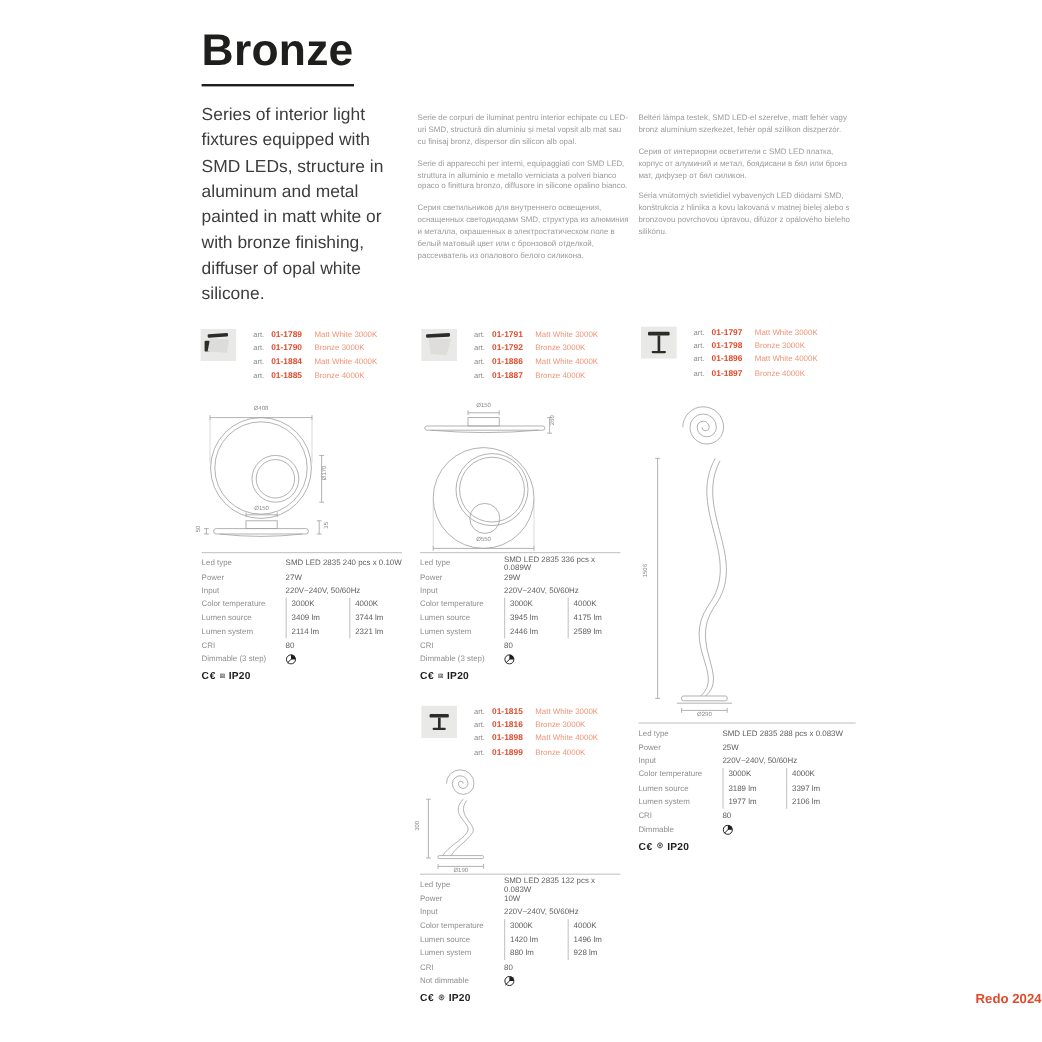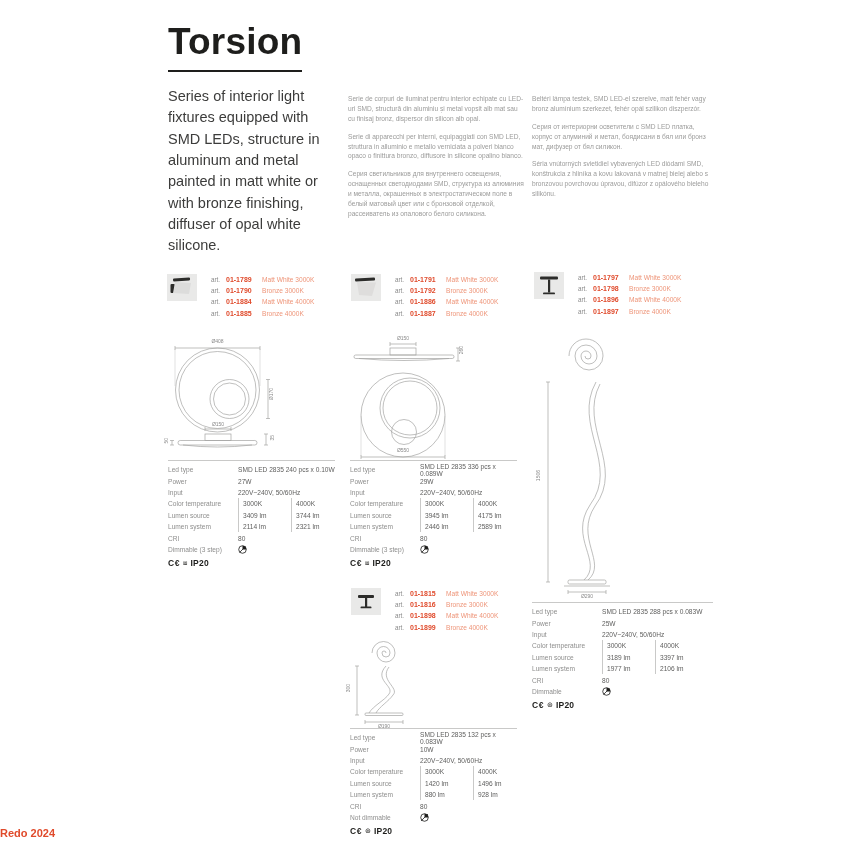--- a/index.html
+++ b/index.html
@@ -42,29 +42,29 @@
   .spec-label{width:70px;color:var(--color-spec_label);flex:none;}
   .spec-value{color:var(--color-spec_value);}
   .cell{width:48px;flex:none;border-left:1px solid var(--color-line);padding-left:4px;align-self:stretch;display:flex;align-items:center;color:var(--color-spec_value);}
   .cell.last{flex:1;}
   .cert-row{display:flex;align-items:center;gap:3px;margin-top:3px;}
   .ce{font-size:8.5px;font-weight:600;letter-spacing:.6px;color:var(--color-text_dark);}
   .cert-symbol{font-size:7px;color:var(--color-text_dark);}
   .ip{font-size:8.5px;font-weight:700;color:var(--color-text_dark);letter-spacing:.2px;}
   .dim-icon{display:inline-flex;}
 
-  .footer-brand{position:absolute;left:0;right:0;top:827px;text-align:left;font-size:11px;font-weight:700;color:var(--color-accent);}
+  .footer-brand{position:absolute;left:0;right:0;top:827px;text-align:right;font-size:11px;font-weight:700;color:var(--color-accent);}
   .footer-page{position:absolute;left:0;right:0;top:840px;text-align:center;font-size:13px;font-weight:600;color:var(--color-text_dark);letter-spacing:.5px;margin-top:48px;}
 </style>
 </head>
 <body>
 
 <div class="page">
 
-  <h1 class="title">Torsion</h1>
+  <h1 class="title">Bronze</h1>
 
   <p class="intro">Series of interior light fixtures equipped with SMD LEDs, structure in aluminum and metal painted in matt white or with bronze finishing, diffuser of opal white silicone.</p>
 
   <div class="desc c2">
     <p>Serie de corpuri de iluminat pentru interior echipate cu LED-uri SMD, structură din aluminiu și metal vopsit alb mat sau cu finisaj bronz, dispersor din silicon alb opal.</p>
     <p>Serie di apparecchi per interni, equipaggiati con SMD LED, struttura in alluminio e metallo verniciata a polveri bianco opaco o finittura bronzo, diffusore in silicone opalino bianco.</p>
     <p>Серия светильников для внутреннего освещения, оснащенных светодиодами SMD, структура из алюминия и металла, окрашенных в электростатическом поле в белый матовый цвет или с бронзовой отделкой, рассеиватель из опалового белого силикона.</p>
   </div>
   <div class="desc c3">
     <p>Beltéri lámpa testek, SMD LED-el szerelve, matt fehér vagy bronz alumínium szerkezet, fehér opál szilikon diszperzór.</p>

